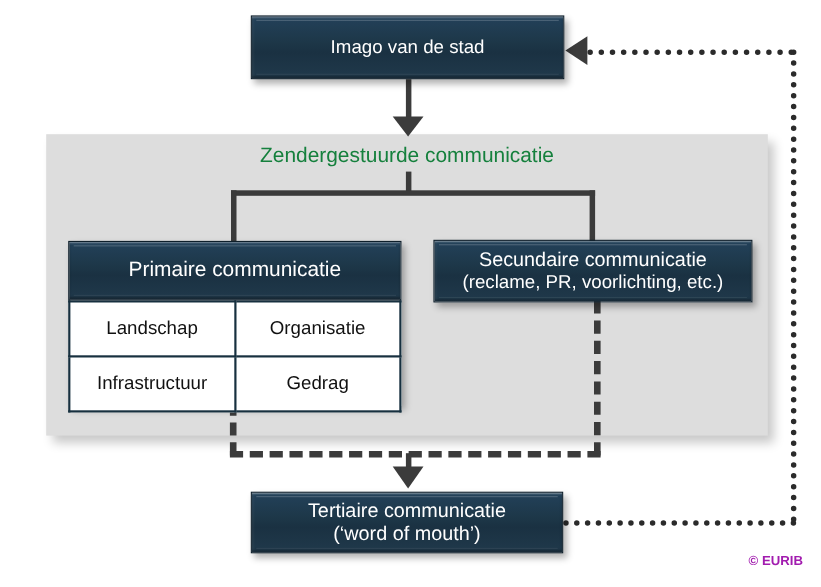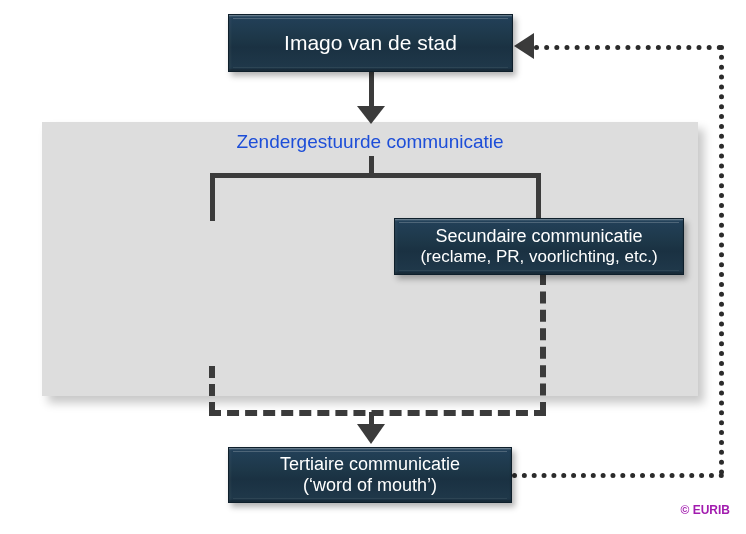--- a/index.html
+++ b/index.html
@@ -64,42 +64,42 @@
     z-index: 2;
     white-space: nowrap;
   }
 
   
   #imago-box {
     left: 228px;
     top: 14px;
     width: 285px;
     height: 58px;
-    font-size: 21px;
+    font-size: 17px;
   }
 
   
   #panel {
     position: absolute;
     left: 42px;
     top: 122px;
     width: 656px;
     height: 274px;
     background: #dddddd;
     box-shadow: 6px 7px 9px rgba(0,0,0,0.22);
     z-index: 1;
   }
   #panel-title {
     position: absolute;
     left: 42px;
     top: 131px;
     width: 656px;
     text-align: center;
     font-size: 19px;
-    color: #1d4ed8;
+    color: #15803d;
     z-index: 3;
   }
 
   
   #primaire-group {
     position: absolute;
     left: 62px;
     top: 219px;
     width: 303px;
     height: 150px;
@@ -283,20 +283,37 @@
   <div class="solid-h" id="conn-bracket-h"></div>
   <div class="solid-v" id="conn-bracket-l"></div>
   <div class="solid-v" id="conn-bracket-r"></div>
 
   <div class="dash-v" id="dash-right-v"></div>
   <div class="dash-v" id="dash-left-v"></div>
   <div class="dash-h" id="dash-h-bottom"></div>
   <div id="dash-arrow-shaft"></div>
   <div id="dash-arrow-head"></div>
 
+  <div id="primaire-group">
+    <div class="darkbox" id="primaire-header">
+      <span class="line">Primaire communicatie</span>
+    </div>
+    <table id="primaire-table">
+      <tbody>
+        <tr>
+          <td>Landschap</td>
+          <td>Organisatie</td>
+        </tr>
+        <tr>
+          <td>Infrastructuur</td>
+          <td>Gedrag</td>
+        </tr>
+      </tbody>
+    </table>
+  </div>
 
   <div class="darkbox" id="tertiaire-box">
     <span class="line">Tertiaire communicatie</span>
     <span class="line">(‘word of mouth’)</span>
   </div>
 
   <div class="darkbox" id="secundaire-box">
     <span class="line">Secundaire communicatie</span>
     <span class="line sub">(reclame, PR, voorlichting, etc.)</span>
   </div>

